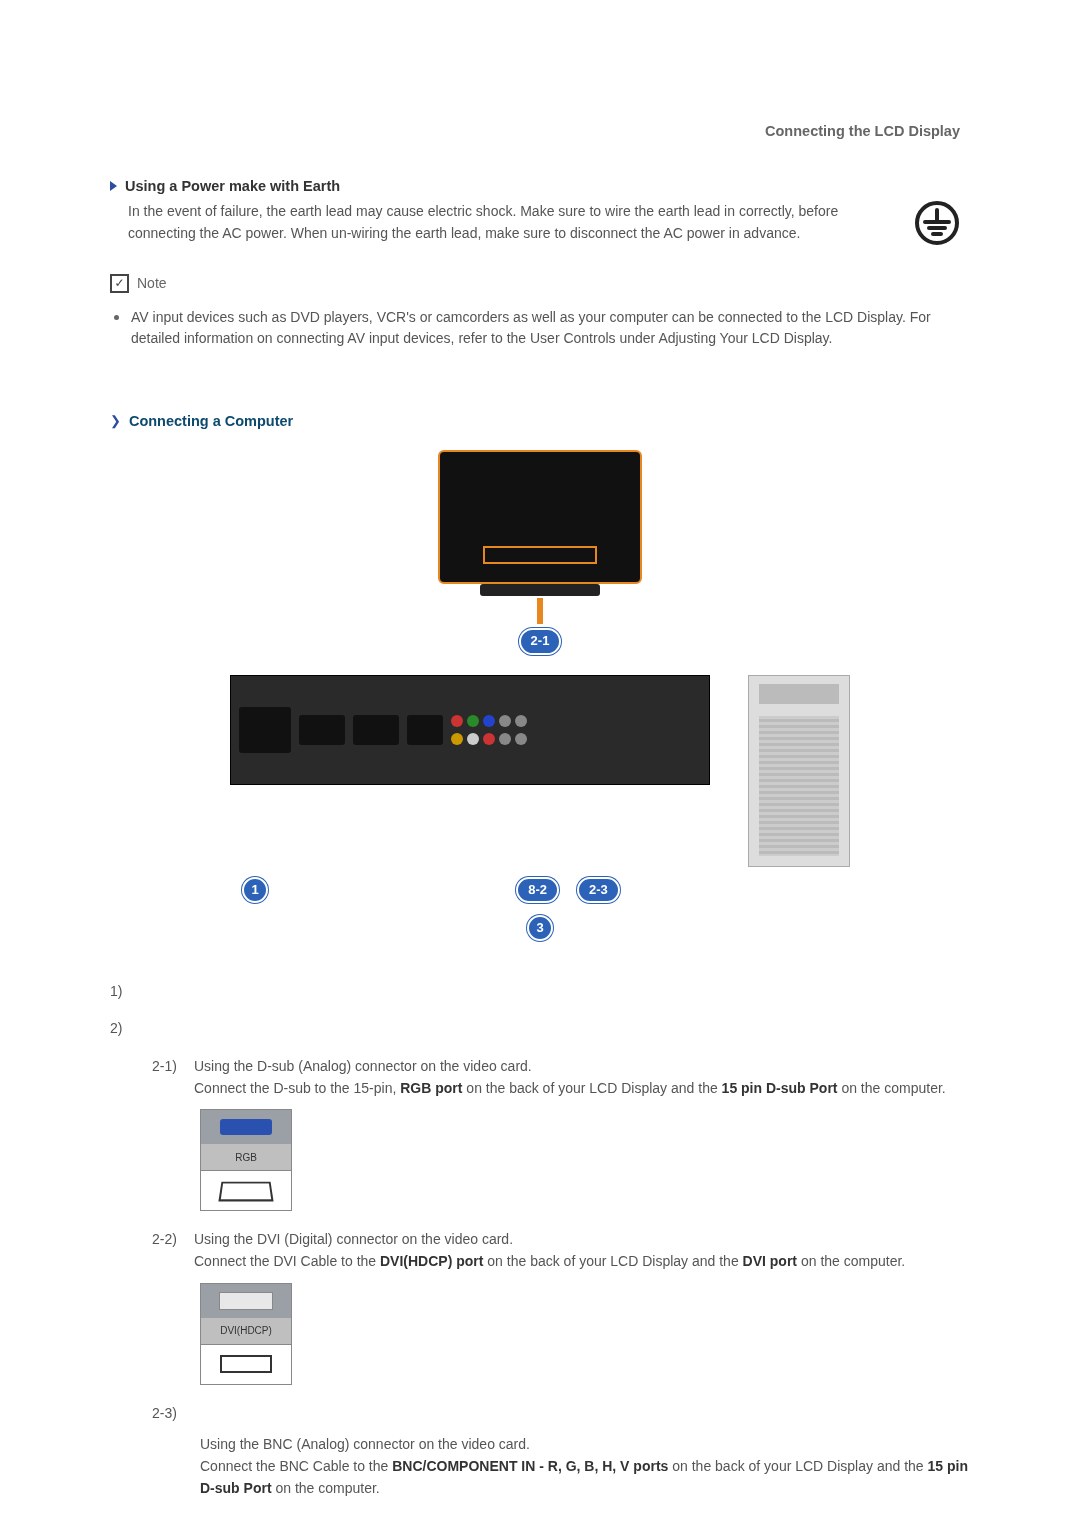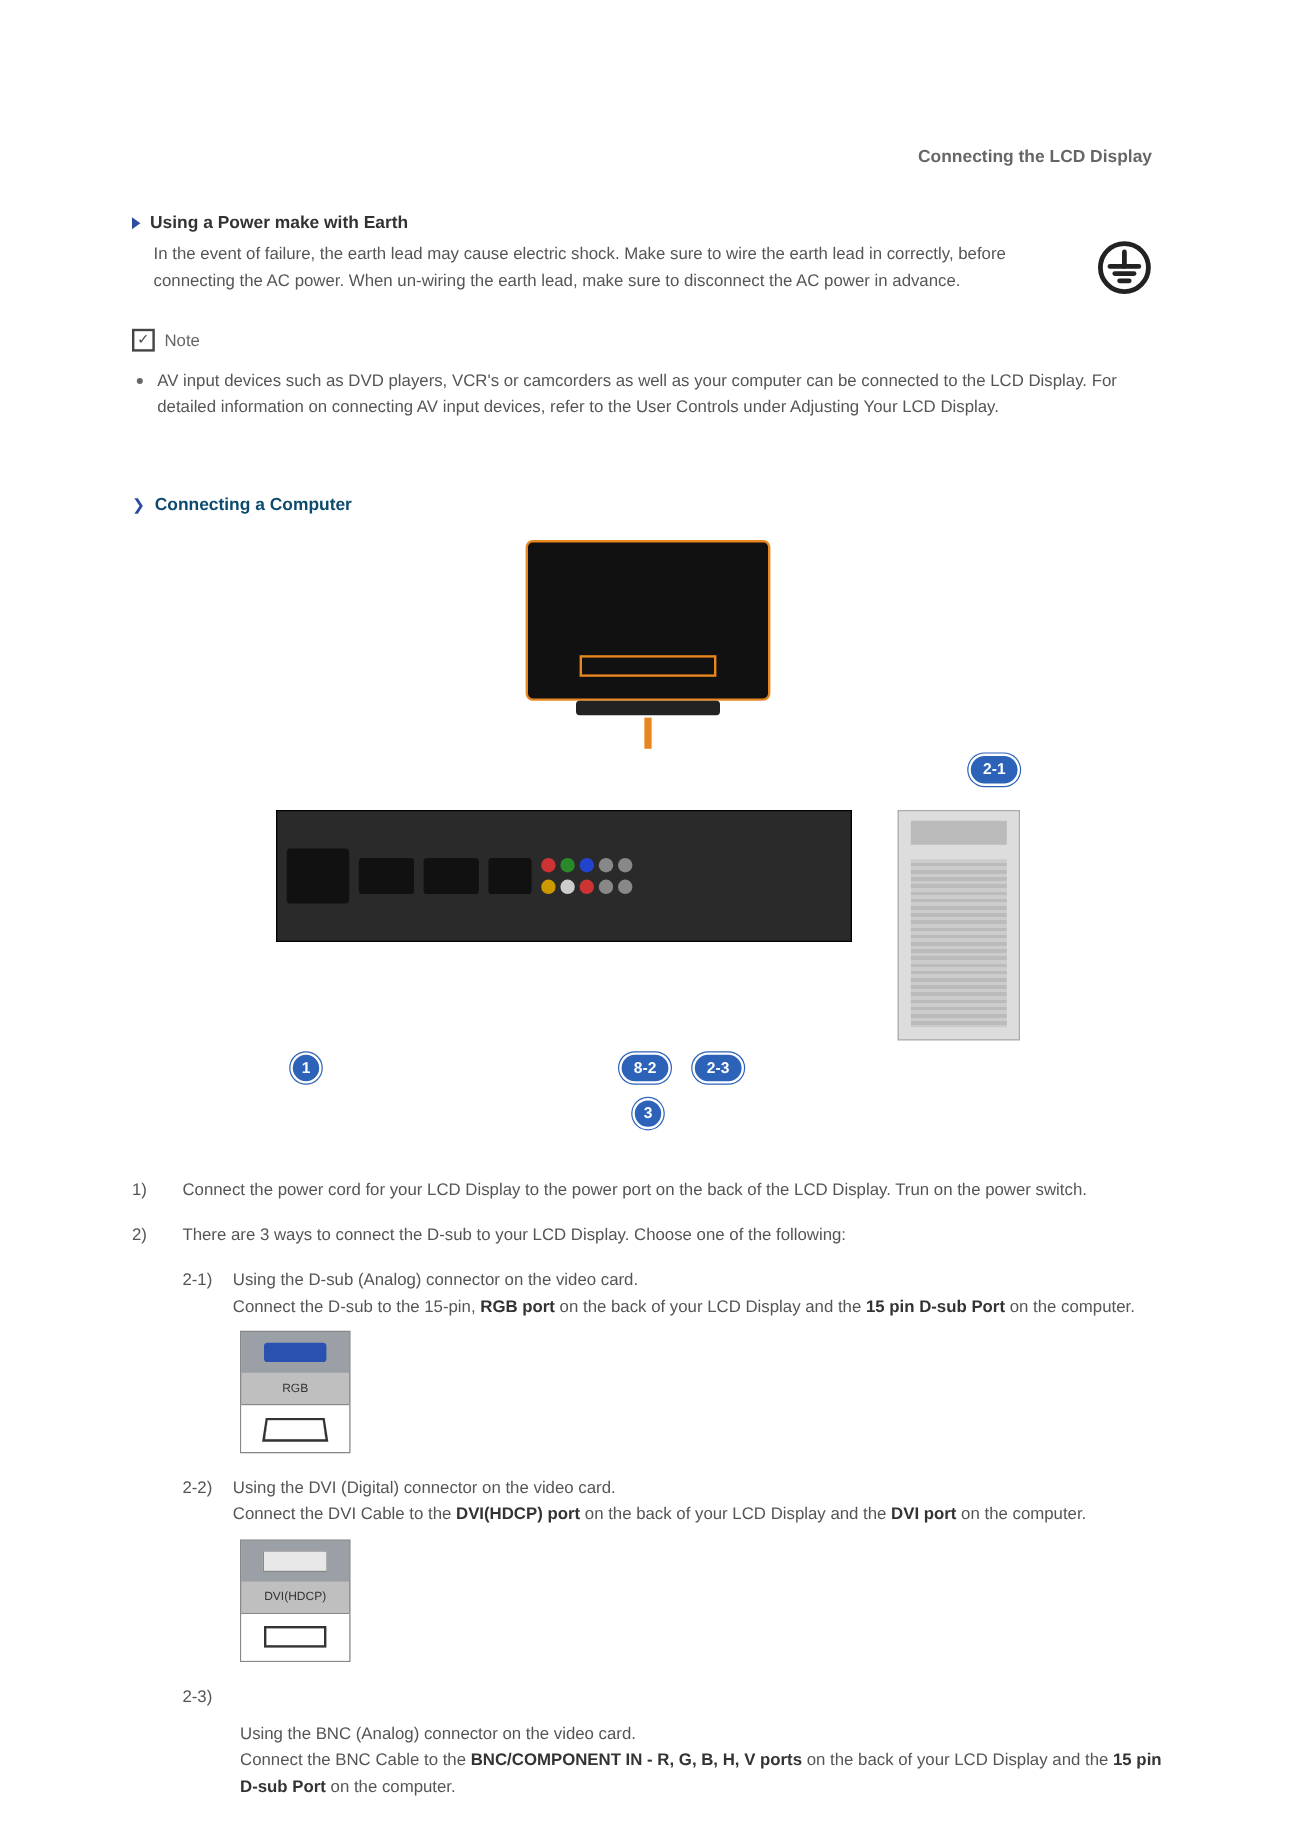--- a/index.html
+++ b/index.html
@@ -19,21 +19,21 @@
   .avItem .txt{color:#555;font-size:14px}
   .chevHead{display:flex;align-items:center;gap:8px;margin:60px 0 18px 0}
   .chevHead .chev{color:#2c4da0;font-size:13px}
   .chevHead .lbl{color:#0c4a6e;font-weight:bold;font-size:14.5px}
   .diagramWrap{display:flex;justify-content:center;margin:14px 0 40px 0}
   .diagram{width:620px}
   .monitor{width:200px;height:130px;background:#111;border:2px solid #e8861f;border-radius:6px;margin:0 auto;position:relative}
   .monitor::after{content:"";position:absolute;left:50%;bottom:-14px;transform:translateX(-50%);width:120px;height:12px;background:#222;border-radius:3px}
   .hint{position:absolute;left:50%;bottom:18px;transform:translateX(-50%);width:110px;height:14px;border:2px solid #e8861f}
   .linkDown{width:6px;height:26px;background:#e8861f;margin:14px auto 0 auto}
-  .badge21Row{display:flex;justify-content:flex-end;margin-top:4px}
+  .badge21Row{display:flex;justify-content:center;margin-top:4px}
   .badgeOval{background:#2c62b8;color:#fff;border:2px solid #fff;border-radius:14px;padding:1px 10px;font-weight:bold;font-size:13px;box-shadow:0 0 0 1px #2c62b8}
   .panelRow{display:flex;gap:10px;align-items:flex-start;margin-top:20px}
   .panel{flex:0 0 480px;height:110px;background:#2a2a2a;border:1px solid #000;display:flex;align-items:center;gap:8px;padding:6px 8px;box-sizing:border-box}
   .slot{background:#111;border-radius:3px}
   .s1{width:52px;height:46px}
   .s2{width:46px;height:30px}
   .s3{width:36px;height:30px}
   .rca{width:12px;height:12px;border-radius:50%}
   .rcaRow{display:flex;gap:4px}
   .pc{flex:0 0 100px;height:190px;background:#ddd;border:1px solid #aaa;margin-left:auto;position:relative}
@@ -140,26 +140,24 @@
         <div class="num3Row">
           <span class="numCircle">3</span>
         </div>
       </div>
     </div>
 
     <div class="steps">
 
       <div class="step">
         <span class="n">1)</span>
-        <span>Connect the power cord for your LCD Display to the power port on the back of the LCD Display. Trun on the power switch.</span>
       </div>
 
       <div class="step">
         <span class="n">2)</span>
-        <span>There are 3 ways to connect the D-sub to your LCD Display. Choose one of the following:</span>
       </div>
 
       <div class="sub">
         <span class="sn">2-1)</span>
         <div>
           <div>Using the D-sub (Analog) connector on the video card.</div>
           <div>
             <span>Connect the D-sub to the 15-pin, </span><b>RGB port</b><span> on the back of your LCD Display and the </span><b>15 pin D-sub Port</b><span> on the computer.</span>
           </div>
         </div>

